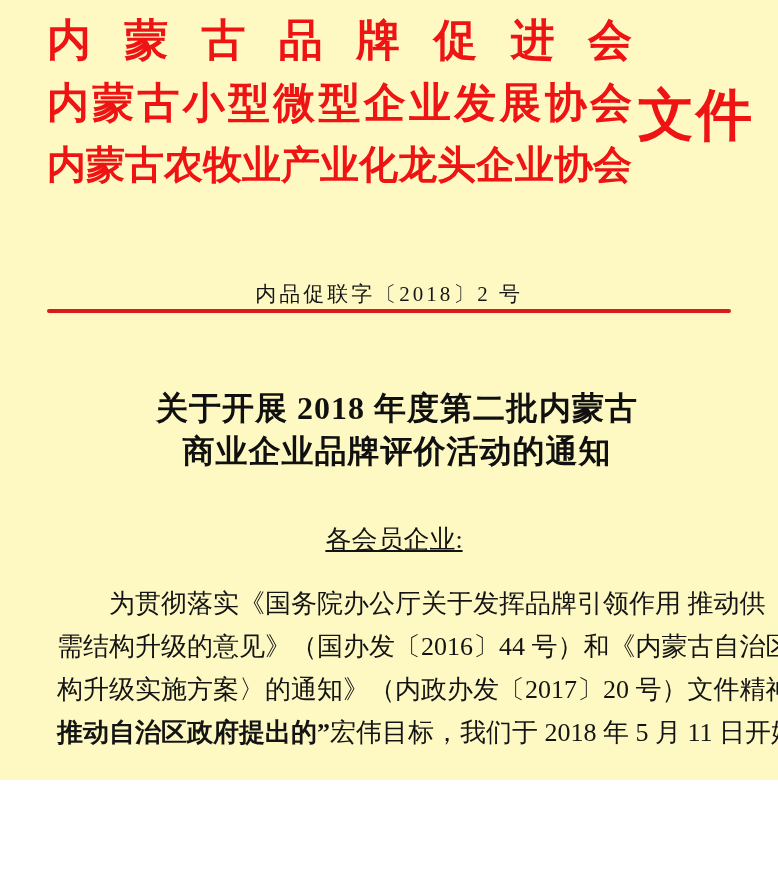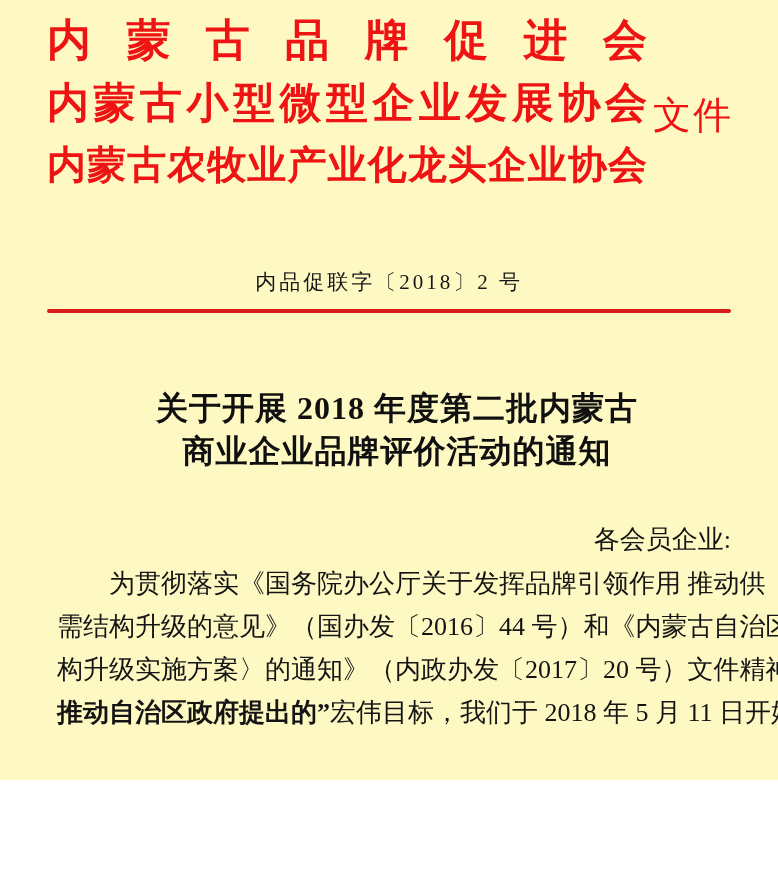--- a/index.html
+++ b/index.html
@@ -28,33 +28,33 @@
     color: #ee1414;
     text-align: justify;
     text-align-last: justify;
     text-justify: inter-character;
     white-space: nowrap;
   }
   .org-line-1 { font-size: 44px; line-height: 62px; }
   .org-line-2 { font-size: 39px; line-height: 62px; }
   .org-line-3 { font-size: 42px; line-height: 62px; }
   .doc-word {
-    font-size: 38px;
-    font-weight: normal;
+    font-size: 56px;
+    font-weight: bold;
     color: #ee1414;
     margin-left: 6px;
     letter-spacing: 2px;
     white-space: nowrap;
     margin-top: 25px;
   }
 
   
   .doc-number {
     position: absolute;
-    top: 268px;
+    top: 280px;
     left: 0;
     width: 100%;
     text-align: center;
     font-size: 21px;
     letter-spacing: 3px;
     color: #161616;
   }
   .red-divider {
     position: absolute;
     top: 309px;
@@ -84,22 +84,23 @@
   .body-block {
     position: absolute;
     top: 518px;
     left: 57px;
     width: 674px;
     font-size: 26px;
     color: #141414;
   }
   .salutation {
     line-height: 44px;
-    margin-bottom: 0;
-    text-align: right;
+    margin-bottom: 20px;
+    text-align: center;
+    text-decoration: underline;
   }
   .body-line {
     line-height: 43px;
     text-align: justify;
     text-align-last: justify;
     text-justify: inter-character;
     white-space: nowrap;
   }
   .body-line.indent { text-indent: 52px; }
   .body-line .bold { font-weight: bold; }

